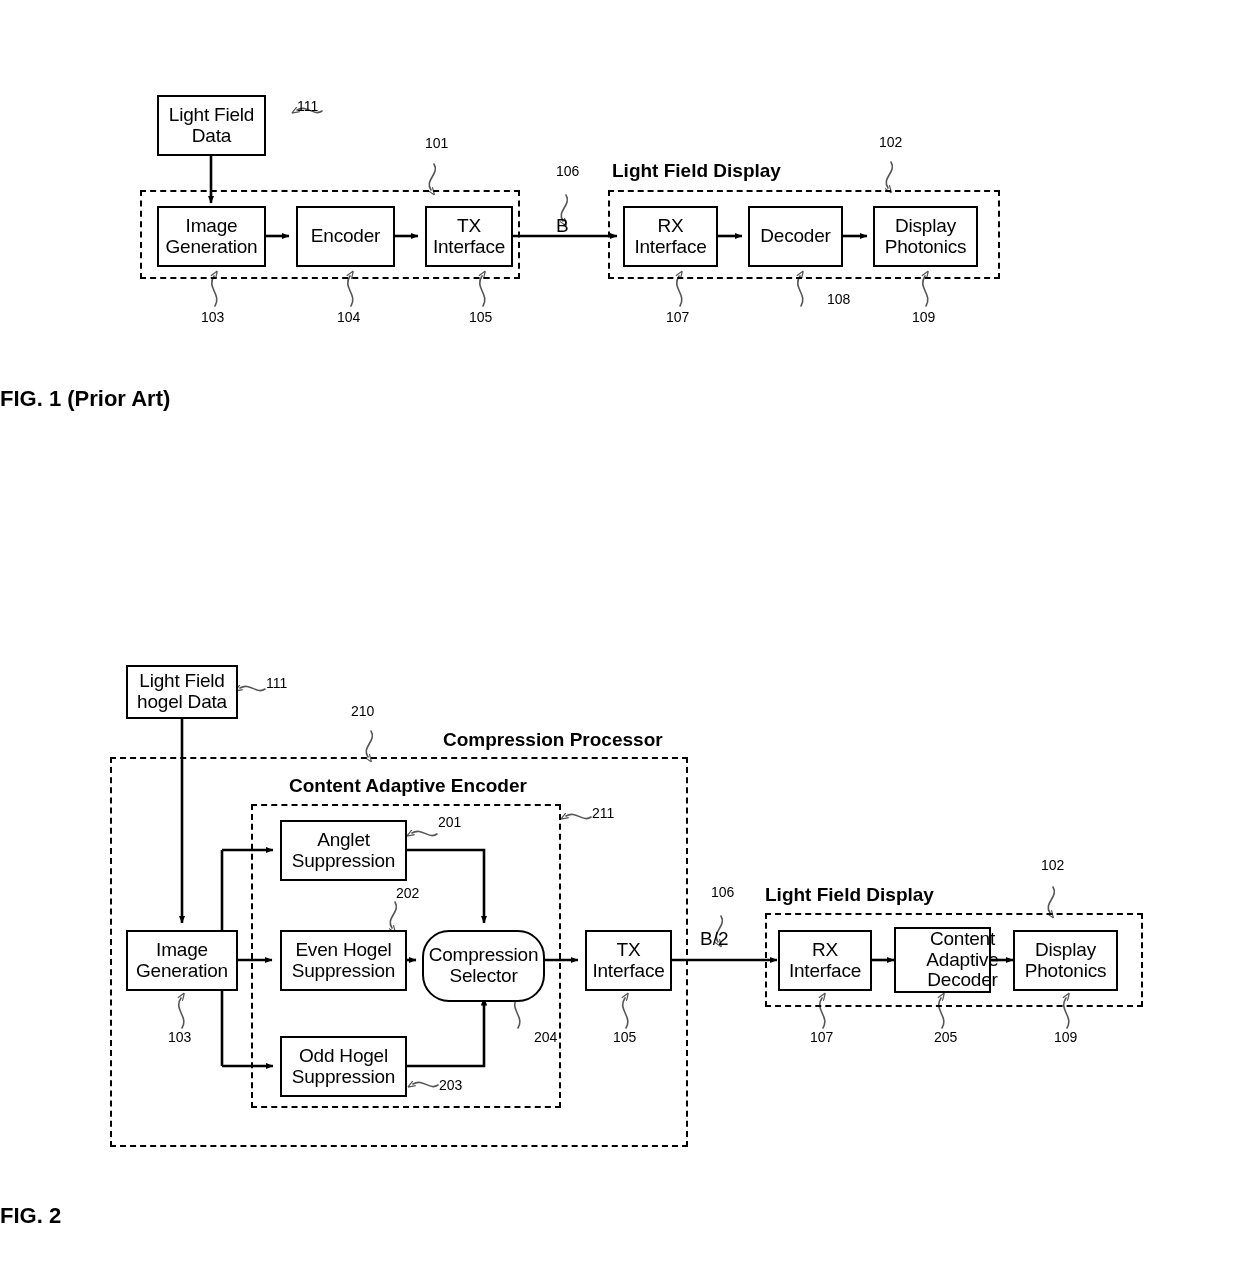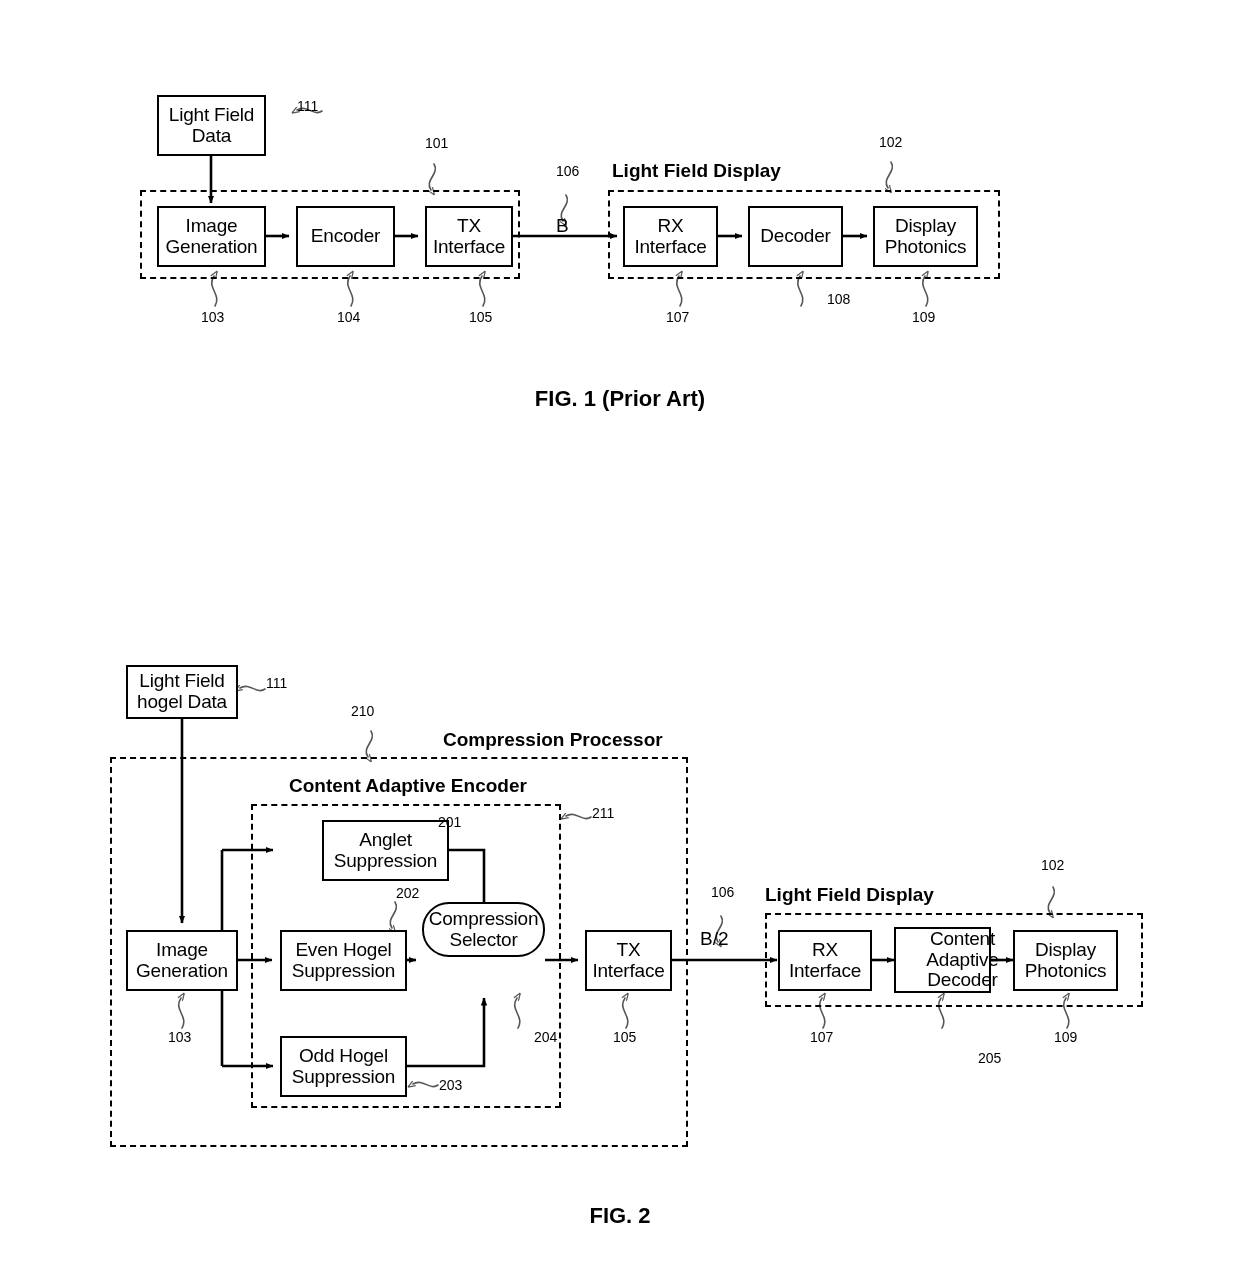--- a/index.html
+++ b/index.html
@@ -60,21 +60,21 @@
     font-size: 19px;
     color: #000;
     white-space: nowrap;
   }
   .figcap {
     position: absolute;
     font-size: 22px;
     font-weight: bold;
     color: #000;
     white-space: nowrap;
-    text-align: center;
+    text-align: left;
   }
 </style>
 </head>
 <body>
 
 <div id="page">
 
   <svg class="layer" viewBox="0 0 1240 1286">
     <defs>
       <marker id="arrow" markerWidth="9" markerHeight="9" refX="7.5" refY="3.2" orient="auto" markerUnits="userSpaceOnUse">
@@ -226,30 +226,30 @@
   <div class="grouplabel" style="left:443px; top:729px;">Compression Processor</div>
   <div class="grouplabel" style="left:289px; top:775px;">Content Adaptive Encoder</div>
   <div class="grouplabel" style="left:765px; top:884px;">Light Field Display</div>
 
   <div class="box" style="left:126px; top:665px; width:112px; height:54px;">Light Field
 hogel Data</div>
 
   <div class="box" style="left:126px; top:930px; width:112px; height:61px;">Image
 Generation</div>
 
-  <div class="box" style="left:280px; top:820px; width:127px; height:61px;margin-left:42px;">Anglet
+  <div class="box" style="left:280px; top:820px; width:127px; height:61px;">Anglet
 Suppression</div>
 
   <div class="box" style="left:280px; top:930px; width:127px; height:61px;">Even Hogel
 Suppression</div>
 
   <div class="box" style="left:280px; top:1036px; width:127px; height:61px;">Odd Hogel
 Suppression</div>
 
-  <div class="box" style="left:422px; top:902px; width:123px; height:55px;border-radius:27px;">Compression
+  <div class="box" style="left:422px; top:930px; width:123px; height:72px;border-radius:27px;">Compression
 Selector</div>
 
   <div class="box" style="left:585px; top:930px; width:87px; height:61px;">TX
 Interface</div>
 
   <div class="box" style="left:778px; top:930px; width:94px; height:61px;">RX
 Interface</div>
 
   <div class="box" style="left:894px; top:927px; width:97px; height:66px;padding-left:40px;">Content
 Adaptive
@@ -265,18 +265,18 @@
   <div class="num" style="left:592px; top:805px;">211</div>
   <div class="num" style="left:438px; top:814px;">201</div>
   <div class="num" style="left:396px; top:885px;">202</div>
   <div class="num" style="left:439px; top:1077px;">203</div>
   <div class="num" style="left:534px; top:1029px;">204</div>
   <div class="num" style="left:168px; top:1029px;">103</div>
   <div class="num" style="left:613px; top:1029px;">105</div>
   <div class="num" style="left:711px; top:884px;">106</div>
   <div class="num" style="left:1041px; top:857px;">102</div>
   <div class="num" style="left:810px; top:1029px;">107</div>
-  <div class="num" style="left:978px; top:1029px;margin-top:21px;">205</div>
+  <div class="num" style="left:934px; top:1029px;">205</div>
   <div class="num" style="left:1054px; top:1029px;">109</div>
 
   <div class="figcap" style="left:0px; top:1203px; width:1240px;">FIG. 2</div>
 
 </div>
 
 </body></html>

